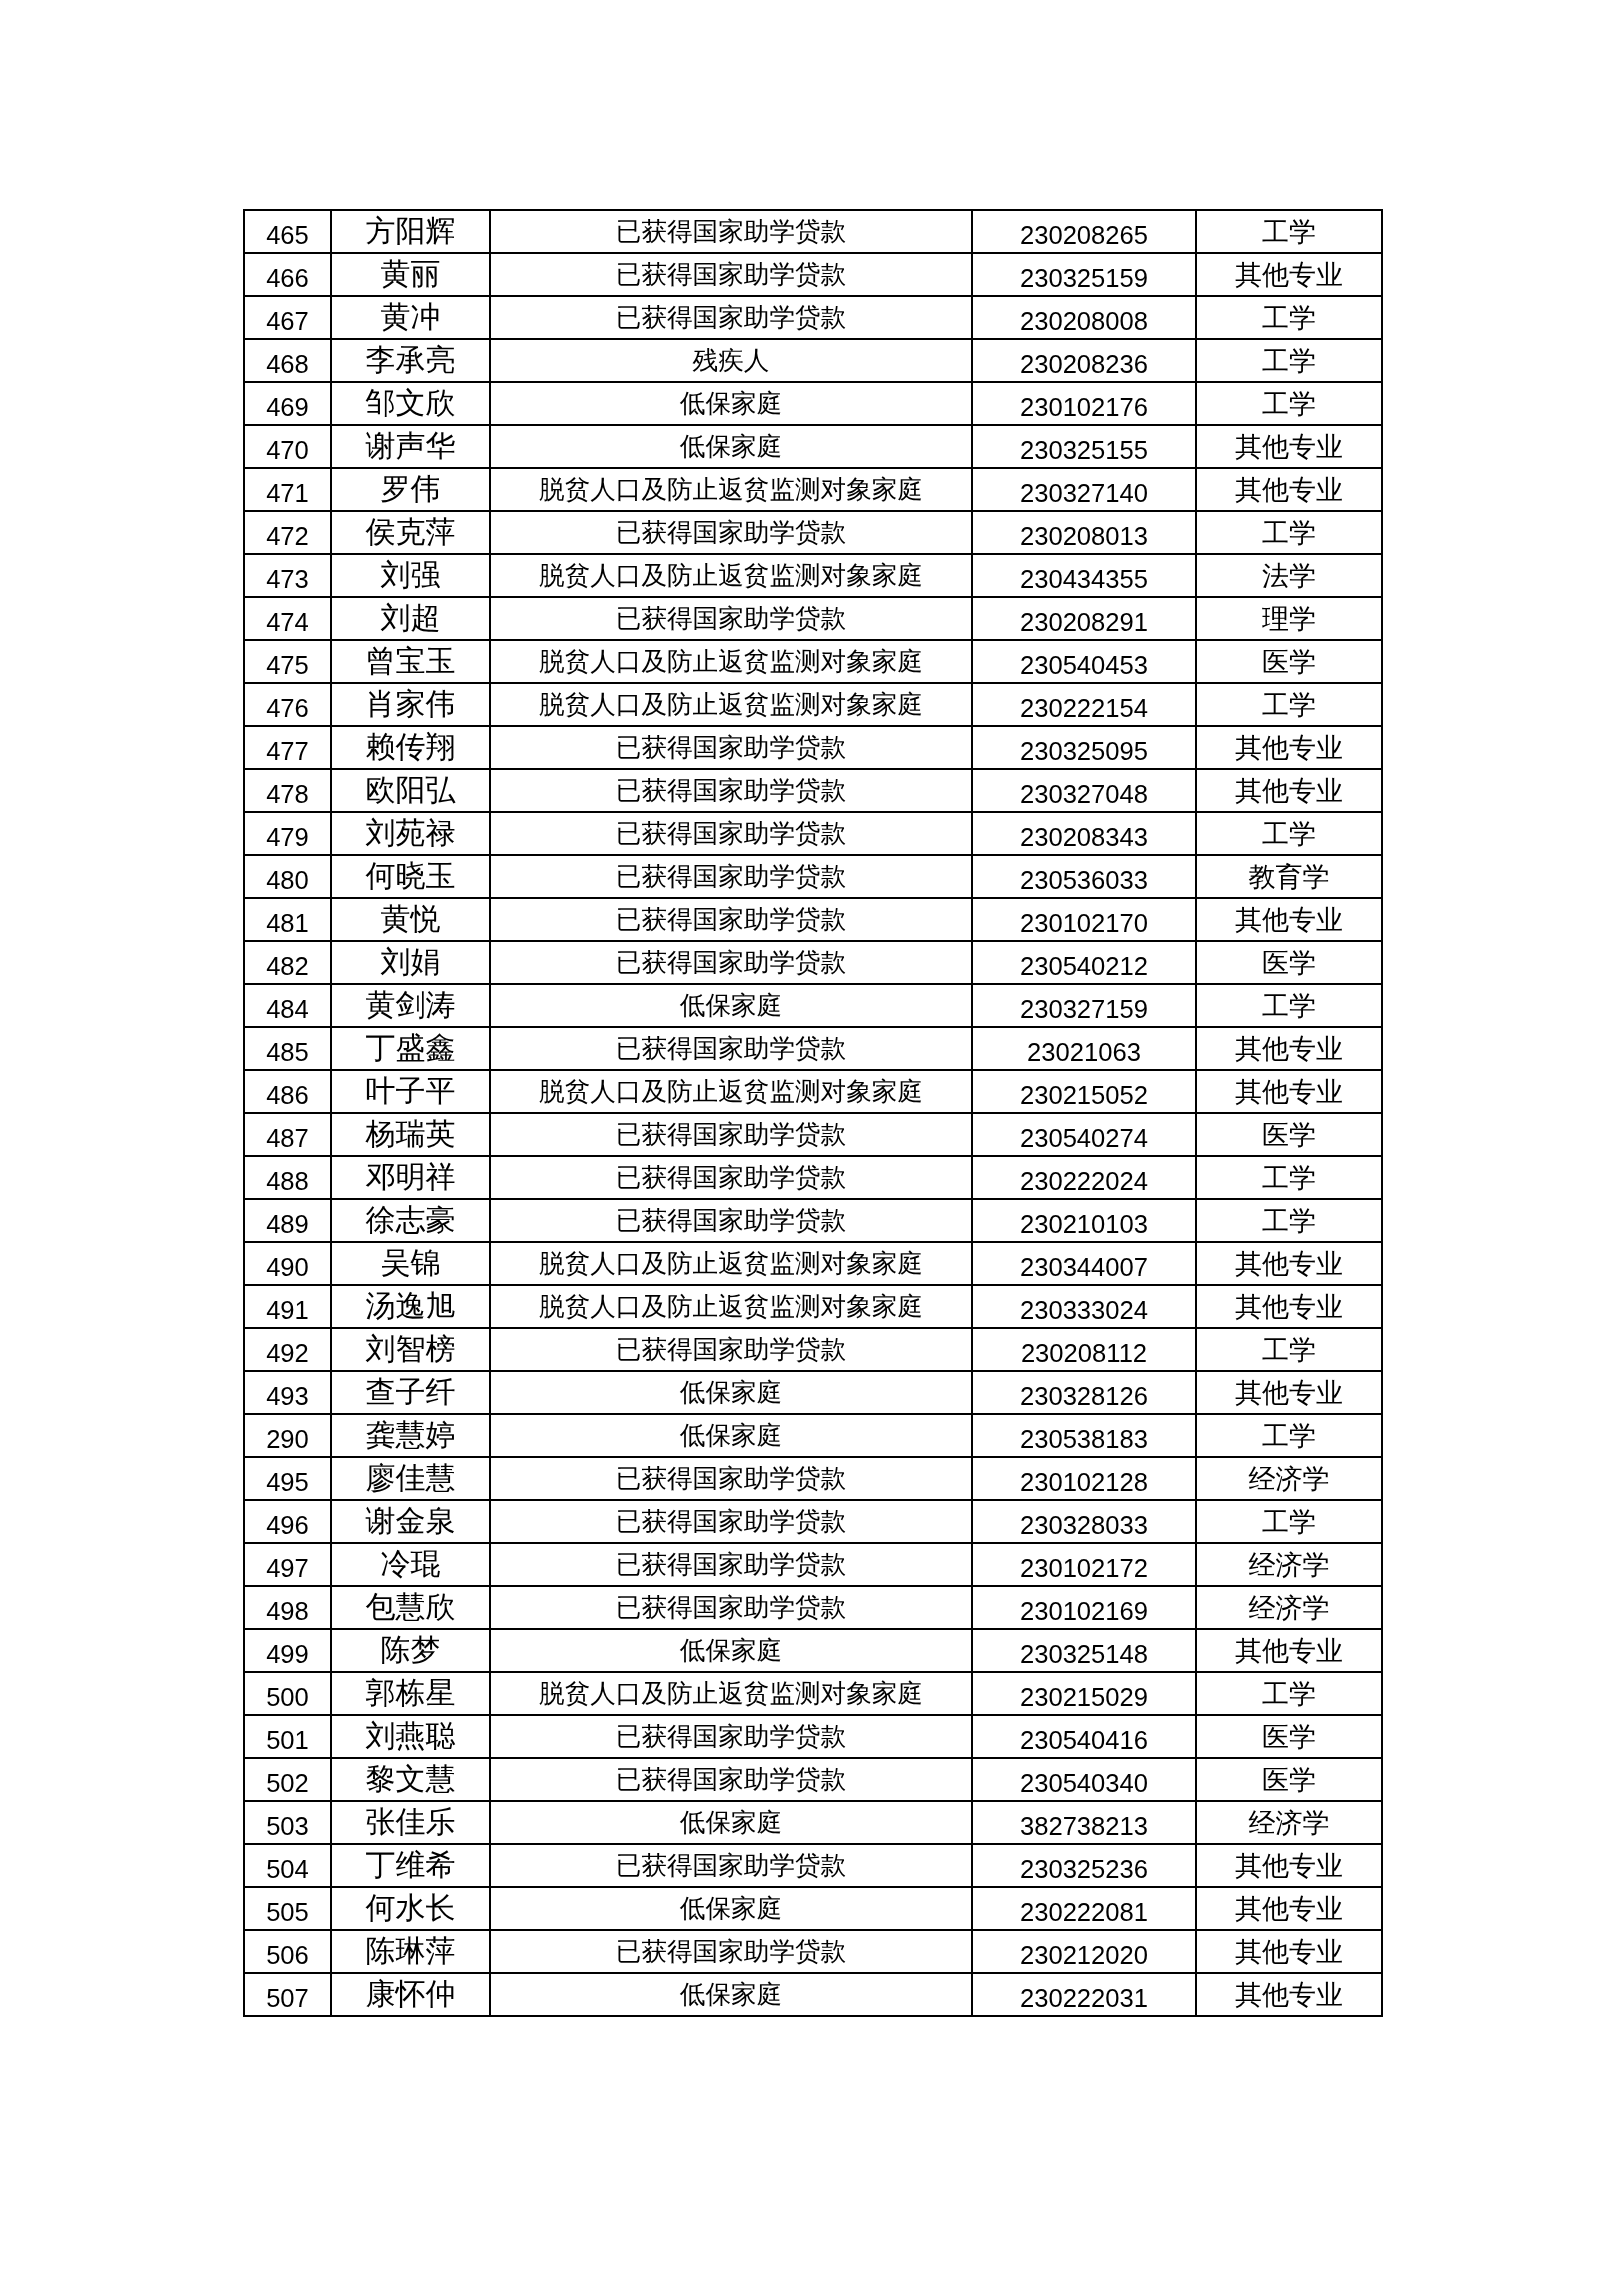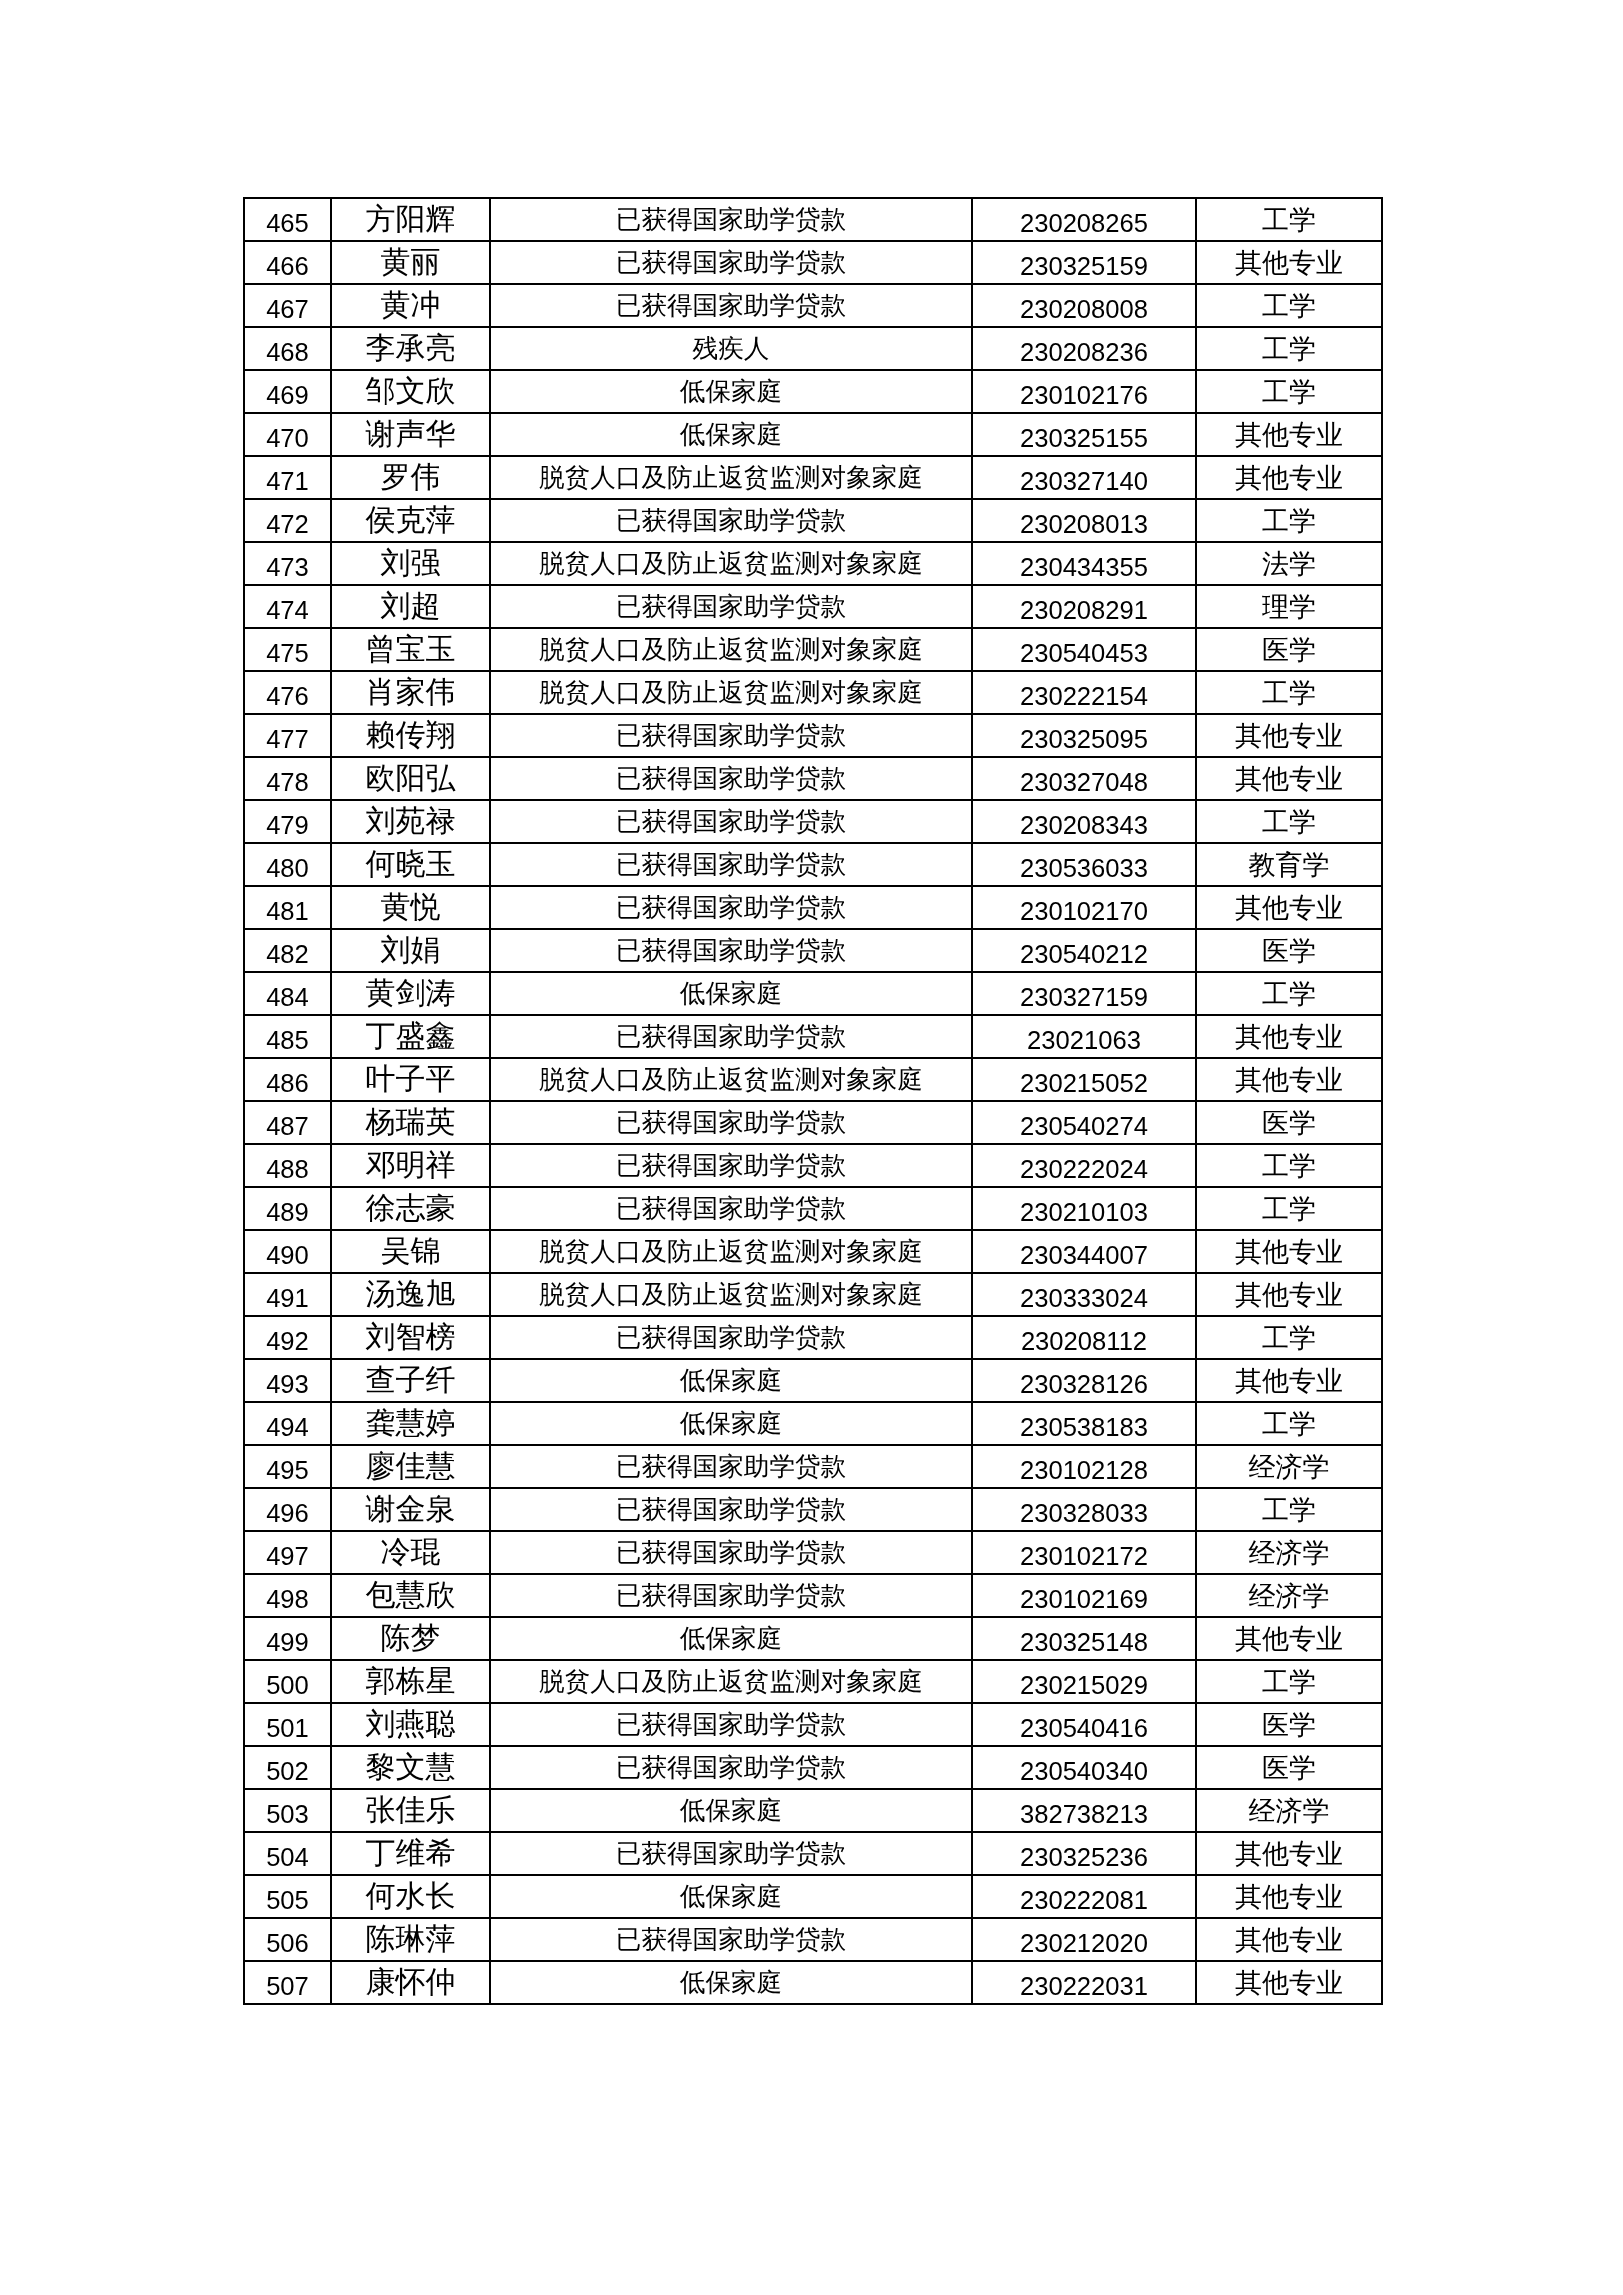--- a/index.html
+++ b/index.html
@@ -8,21 +8,21 @@
       background: #ffffff;
     }
     body {
       width: 1623px;
       height: 2295px;
       position: relative;
       overflow: hidden;
     }
     .page {
       position: absolute;
-      left: 0; top: 0;
+      left: 0; top: 12px;
       width: 1623px; height: 1647px;
       background: #ffffff;
     }
     table.roster {
       position: absolute;
       left: 243px;
       top: 197px;
       border-collapse: collapse;
       table-layout: fixed;
       width: 1132px;
@@ -264,21 +264,21 @@
         <td class="c-major">工学</td>
       </tr>
         <tr style="">
         <td class="c-idx">493</td>
         <td class="c-name">查子纤</td>
         <td class="c-cat">低保家庭</td>
         <td class="c-id">230328126</td>
         <td class="c-major">其他专业</td>
       </tr>
         <tr style="">
-        <td class="c-idx">494</td>
+        <td class="c-idx">290</td>
         <td class="c-name">龚慧婷</td>
         <td class="c-cat">低保家庭</td>
         <td class="c-id">230538183</td>
         <td class="c-major">工学</td>
       </tr>
         <tr style="">
         <td class="c-idx">495</td>
         <td class="c-name">廖佳慧</td>
         <td class="c-cat">已获得国家助学贷款</td>
         <td class="c-id">230102128</td>

